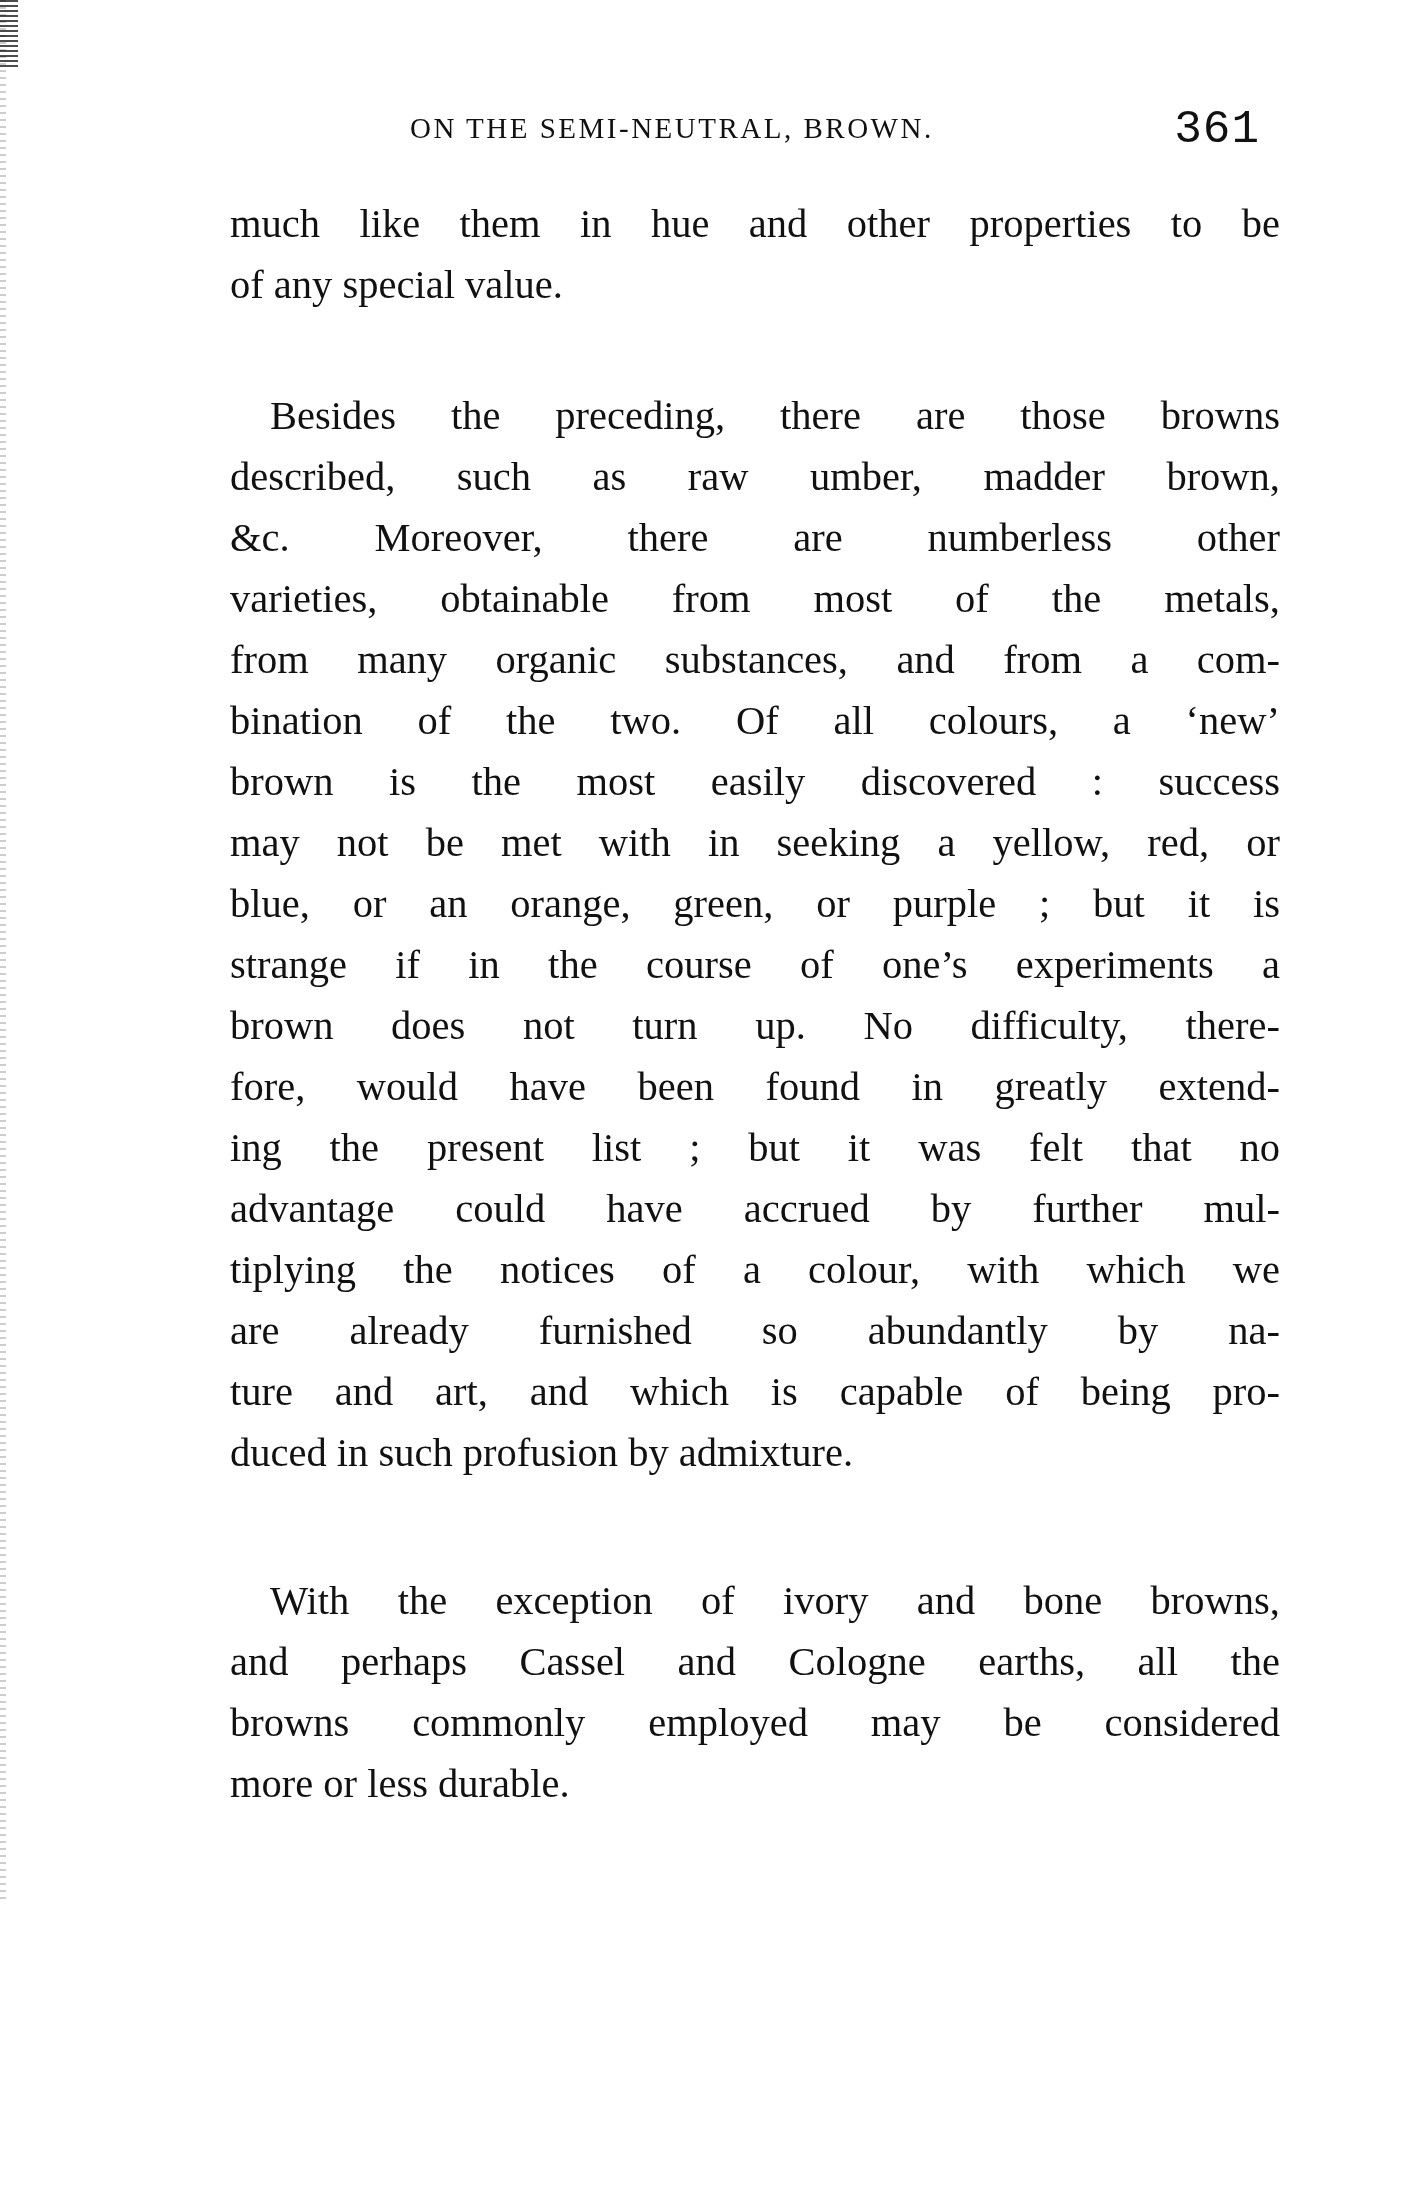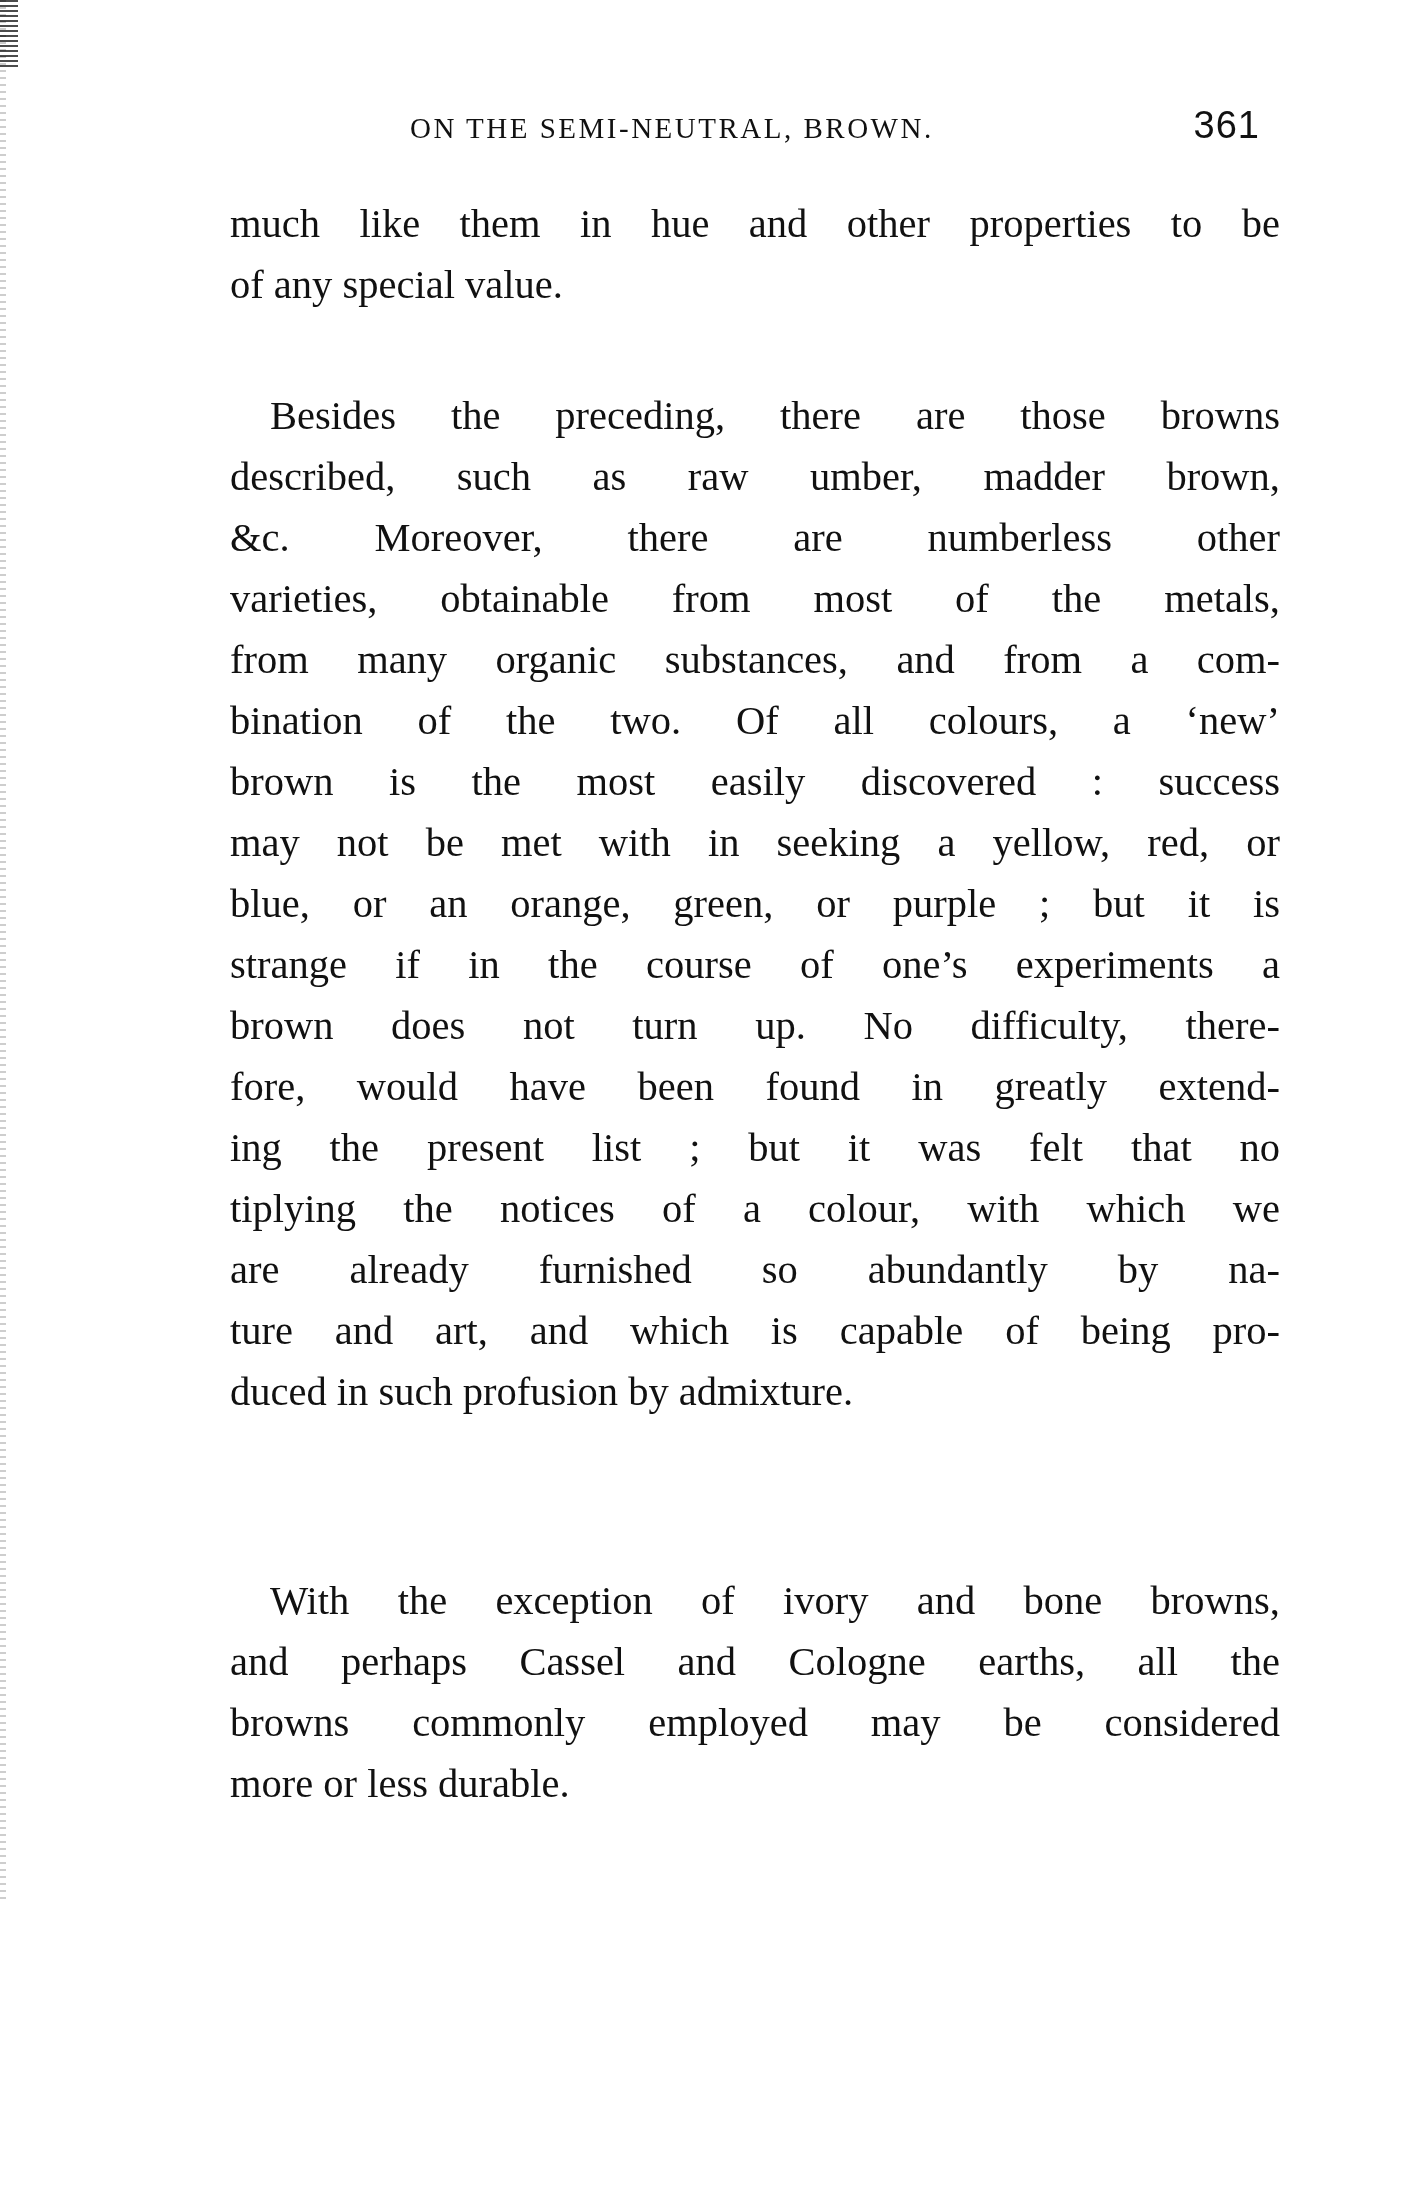--- a/index.html
+++ b/index.html
@@ -44,22 +44,22 @@
       font-family: "Liberation Serif", "DejaVu Serif", serif;
       font-size: 29px;
       letter-spacing: 2.5px;
       text-transform: uppercase;
       white-space: nowrap;
     }
     .page-number {
       position: absolute;
       right: 0;
       top: 0;
-      font-family: Liberation Sans, sans-serif;
-      font-size: 38px;
+      font-family: Liberation Mono, monospace;
+      font-size: 46px;
       letter-spacing: 1px;
       margin-left: 33px;
     }
     .text-block {
       position: absolute;
       left: 230px;
       width: 1050px;
       font-family: "Liberation Serif", "DejaVu Serif", serif;
       font-size: 40.5px;
     }
@@ -104,20 +104,21 @@
   <span class="line">varieties, obtainable from most of the metals,</span>
   <span class="line">from many organic substances, and from a com-</span>
   <span class="line">bination of the two. Of all colours, a ‘new’</span>
   <span class="line">brown is the most easily discovered : success</span>
   <span class="line">may not be met with in seeking a yellow, red, or</span>
   <span class="line">blue, or an orange, green, or purple ; but it is</span>
   <span class="line">strange if in the course of one’s experiments a</span>
   <span class="line">brown does not turn up. No difficulty, there-</span>
   <span class="line">fore, would have been found in greatly extend-</span>
   <span class="line">ing the present list ; but it was felt that no</span>
+  <span class="line">advantage could have accrued by further mul-</span>
   <span class="line">tiplying the notices of a colour, with which we</span>
   <span class="line">are already furnished so abundantly by na-</span>
   <span class="line">ture and art, and which is capable of being pro-</span>
   <span class="line last">duced in such profusion by admixture.</span>
 </section>
 
 <section class="text-block para-3">
   <span class="line indent">With the exception of ivory and bone browns,</span>
   <span class="line">and perhaps Cassel and Cologne earths, all the</span>
   <span class="line">browns commonly employed may be considered</span>

